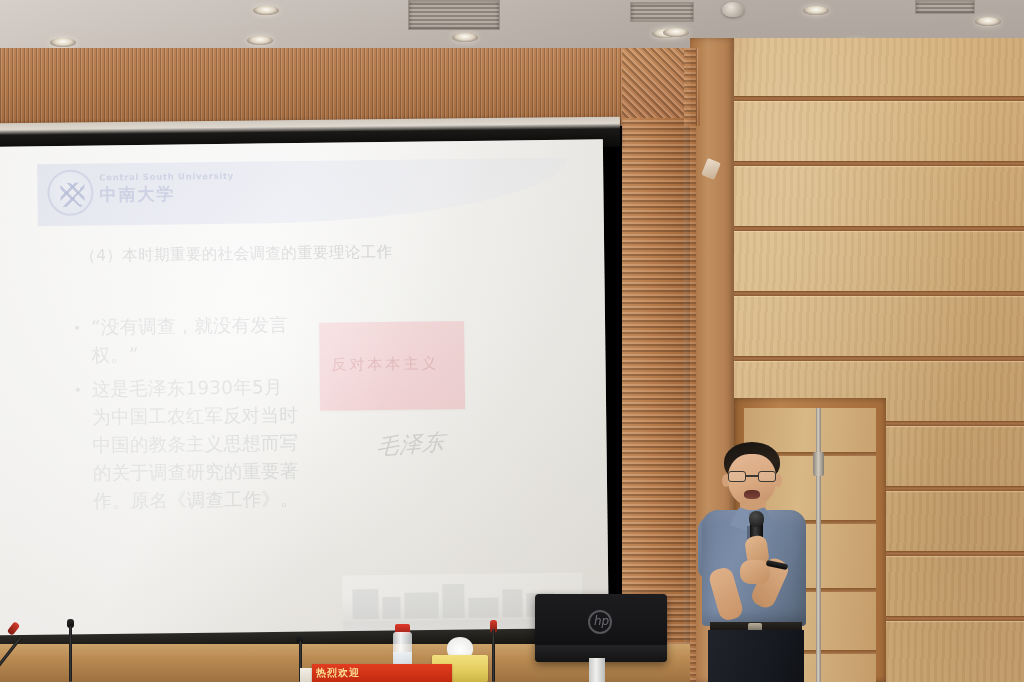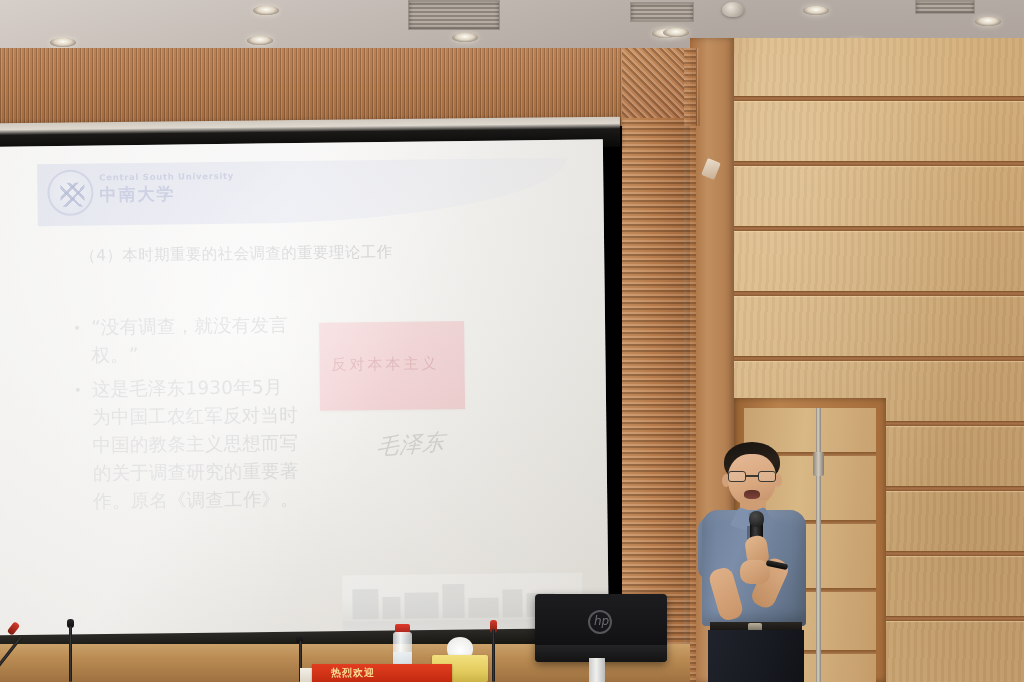--- a/index.html
+++ b/index.html
@@ -169,21 +169,21 @@
     background:linear-gradient(180deg,#e03a2c,#9b2118); border-radius:2px;}
   .bottle-label{ position:absolute; left:393px; top:652px; width:19px; height:17px;
     background:linear-gradient(180deg,rgba(235,240,244,.9),rgba(205,214,220,.85));}
   .tissue-box{ position:absolute; left:432px; top:655px; width:56px; height:27px;
     background:linear-gradient(180deg,#f2e07e,#e3cc5e 60%,#cbb347); border-radius:2px;
     box-shadow:0 1px 3px rgba(0,0,0,.2);}
   .tissue-puff{ position:absolute; left:447px; top:637px; width:26px; height:22px;
     background:radial-gradient(ellipse at 50% 60%,#ffffff,#e6e6e4); border-radius:50% 50% 40% 40%;}
   .red-banner{ position:absolute; left:312px; top:664px; width:140px; height:18px;
     background:linear-gradient(180deg,#e23d1f,#c22a10); box-shadow:0 1px 2px rgba(0,0,0,.3);}
-  .red-banner .bnr-txt{ position:absolute; left:19px; top:2px; font-size:10px; font-weight:700;
+  .red-banner .bnr-txt{ position:absolute; left:4px; top:2px; font-size:10px; font-weight:700;
     color:rgba(255,240,160,.9); letter-spacing:1px; white-space:nowrap; overflow:hidden; }
   .paper-stack{ position:absolute; left:300px; top:668px; width:40px; height:14px;
     background:linear-gradient(180deg,#f3efe6,#ddd7c9);}
 
   
   .monitor{ position:absolute; left:535px; top:594px; width:132px; height:68px;
     background:linear-gradient(180deg,#1d1d1f 0%,#151517 55%,#0c0c0e 100%);
     border-radius:4px; box-shadow:0 3px 8px rgba(0,0,0,.45);}
   .monitor-lower{ position:absolute; left:535px; top:645px; width:132px; height:17px;
     background:linear-gradient(180deg,#242426,#131314); border-radius:0 0 4px 4px;}

